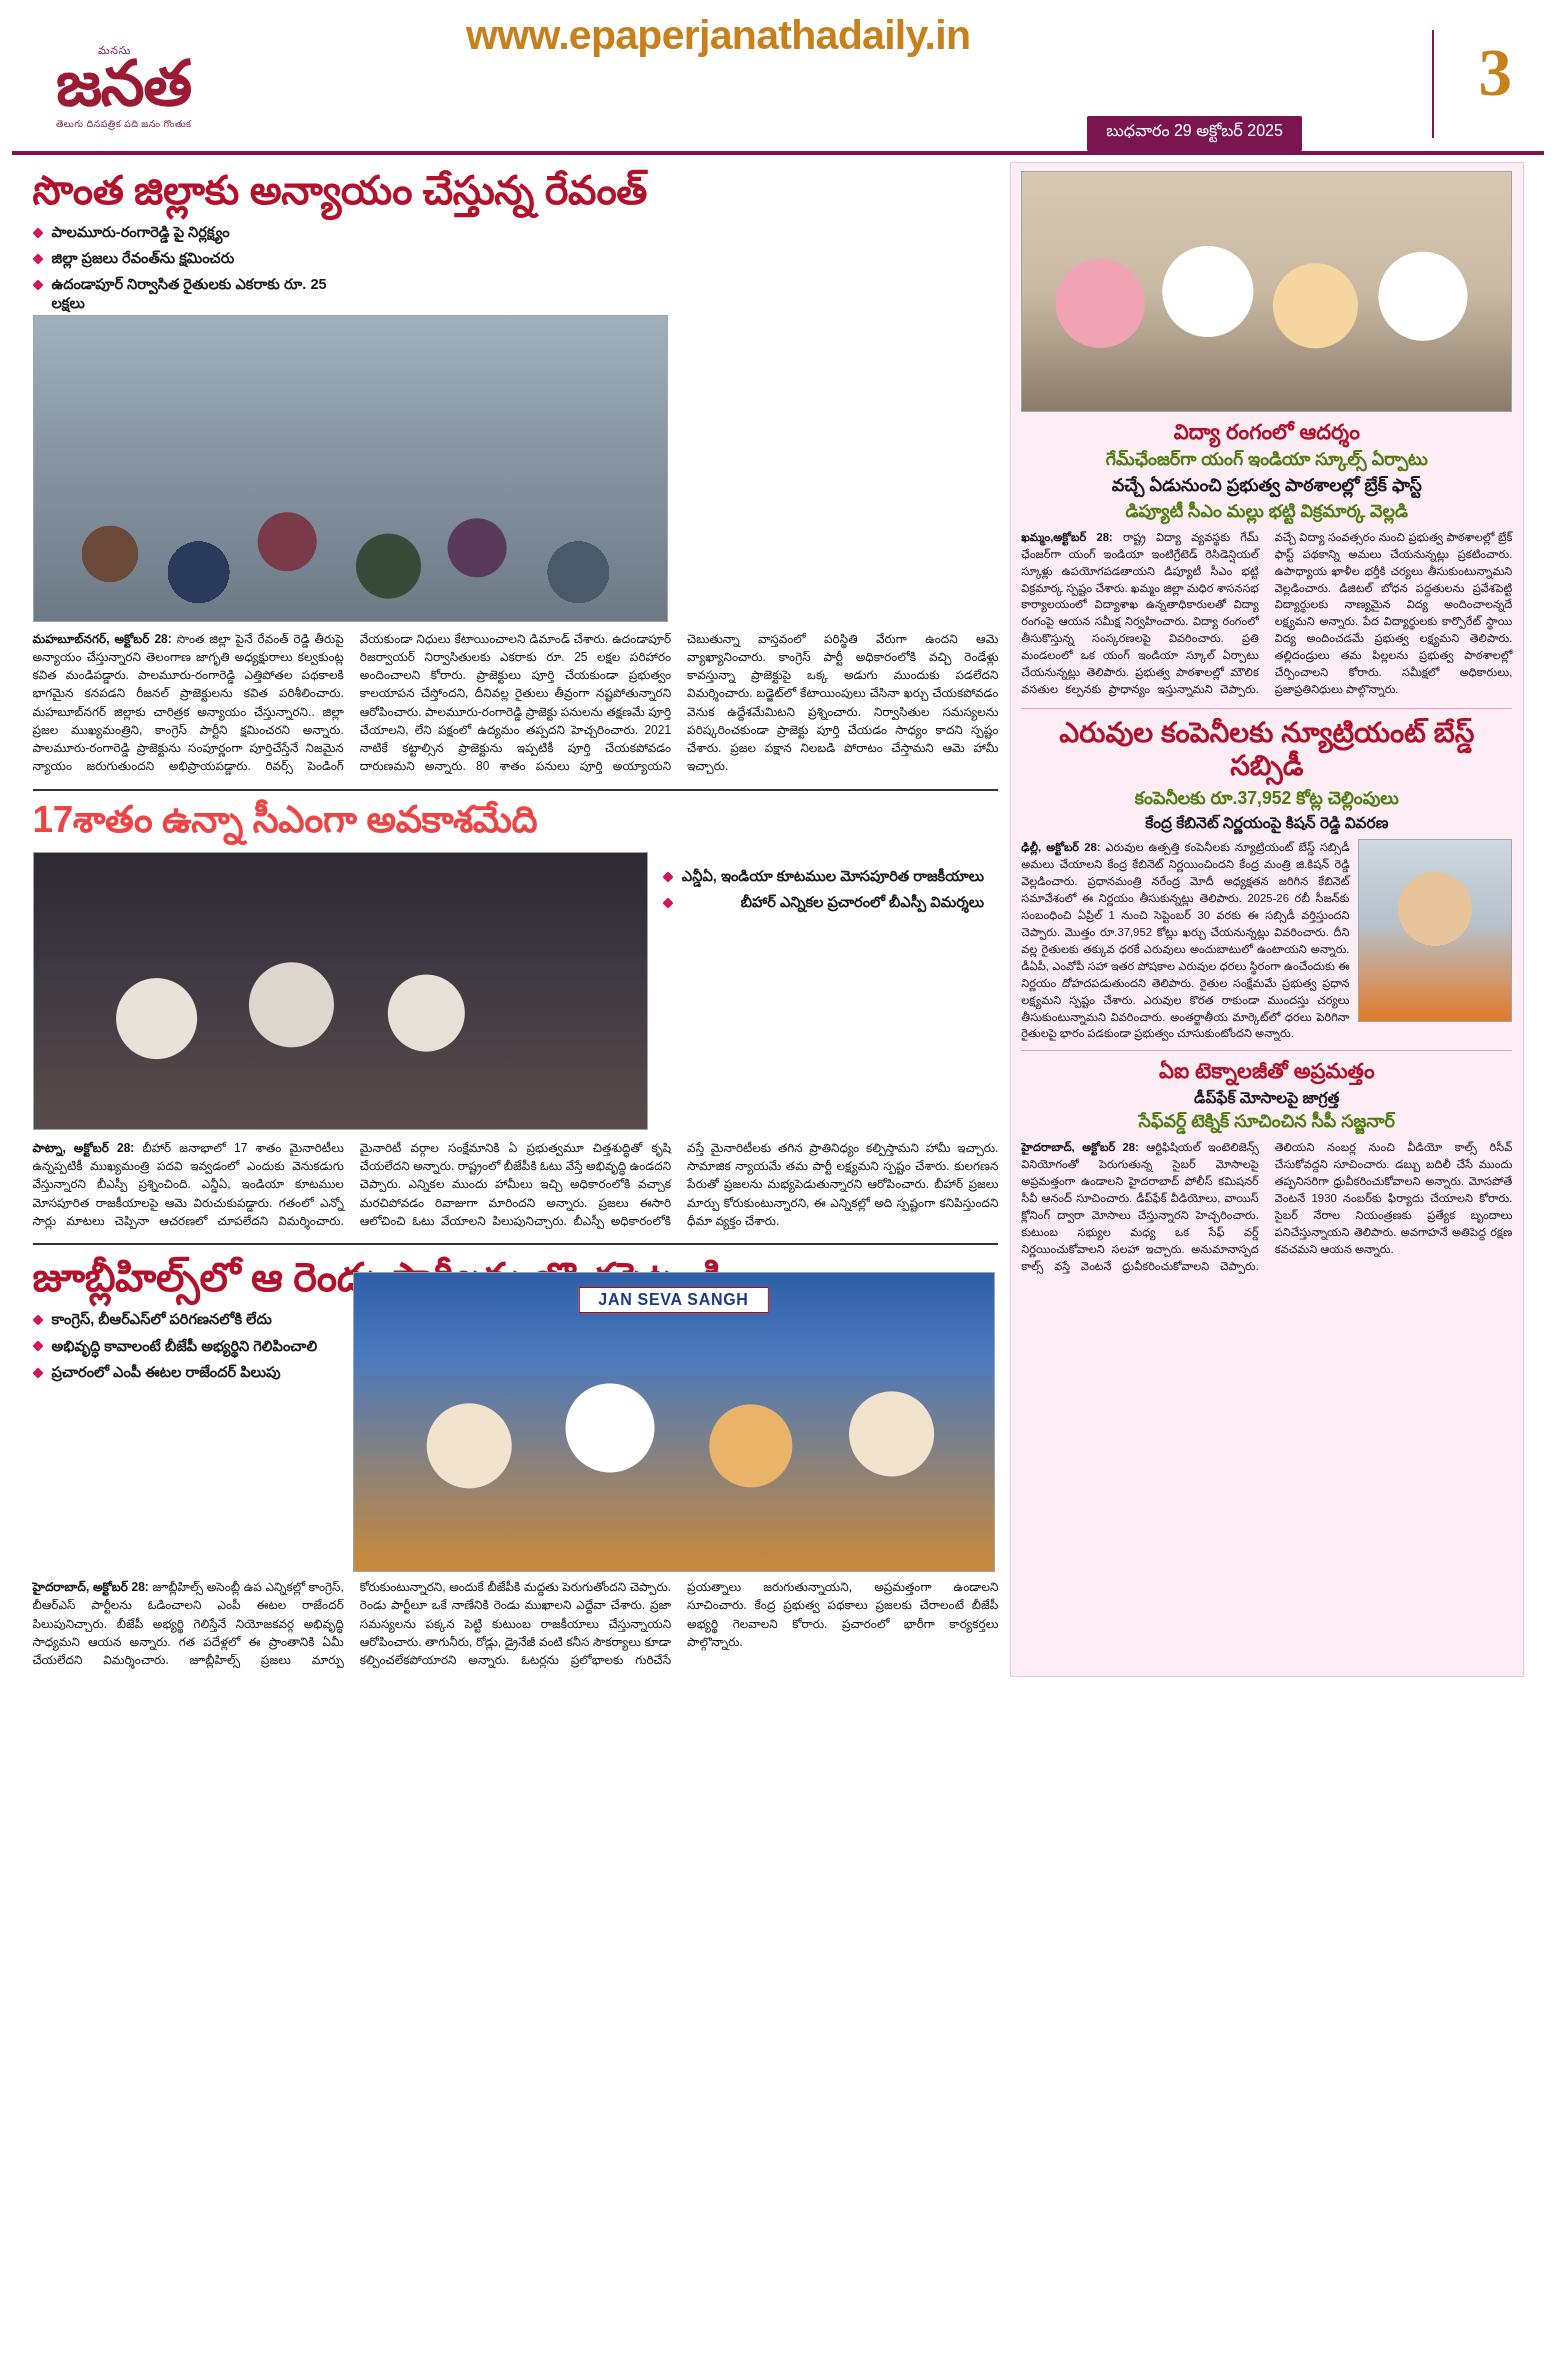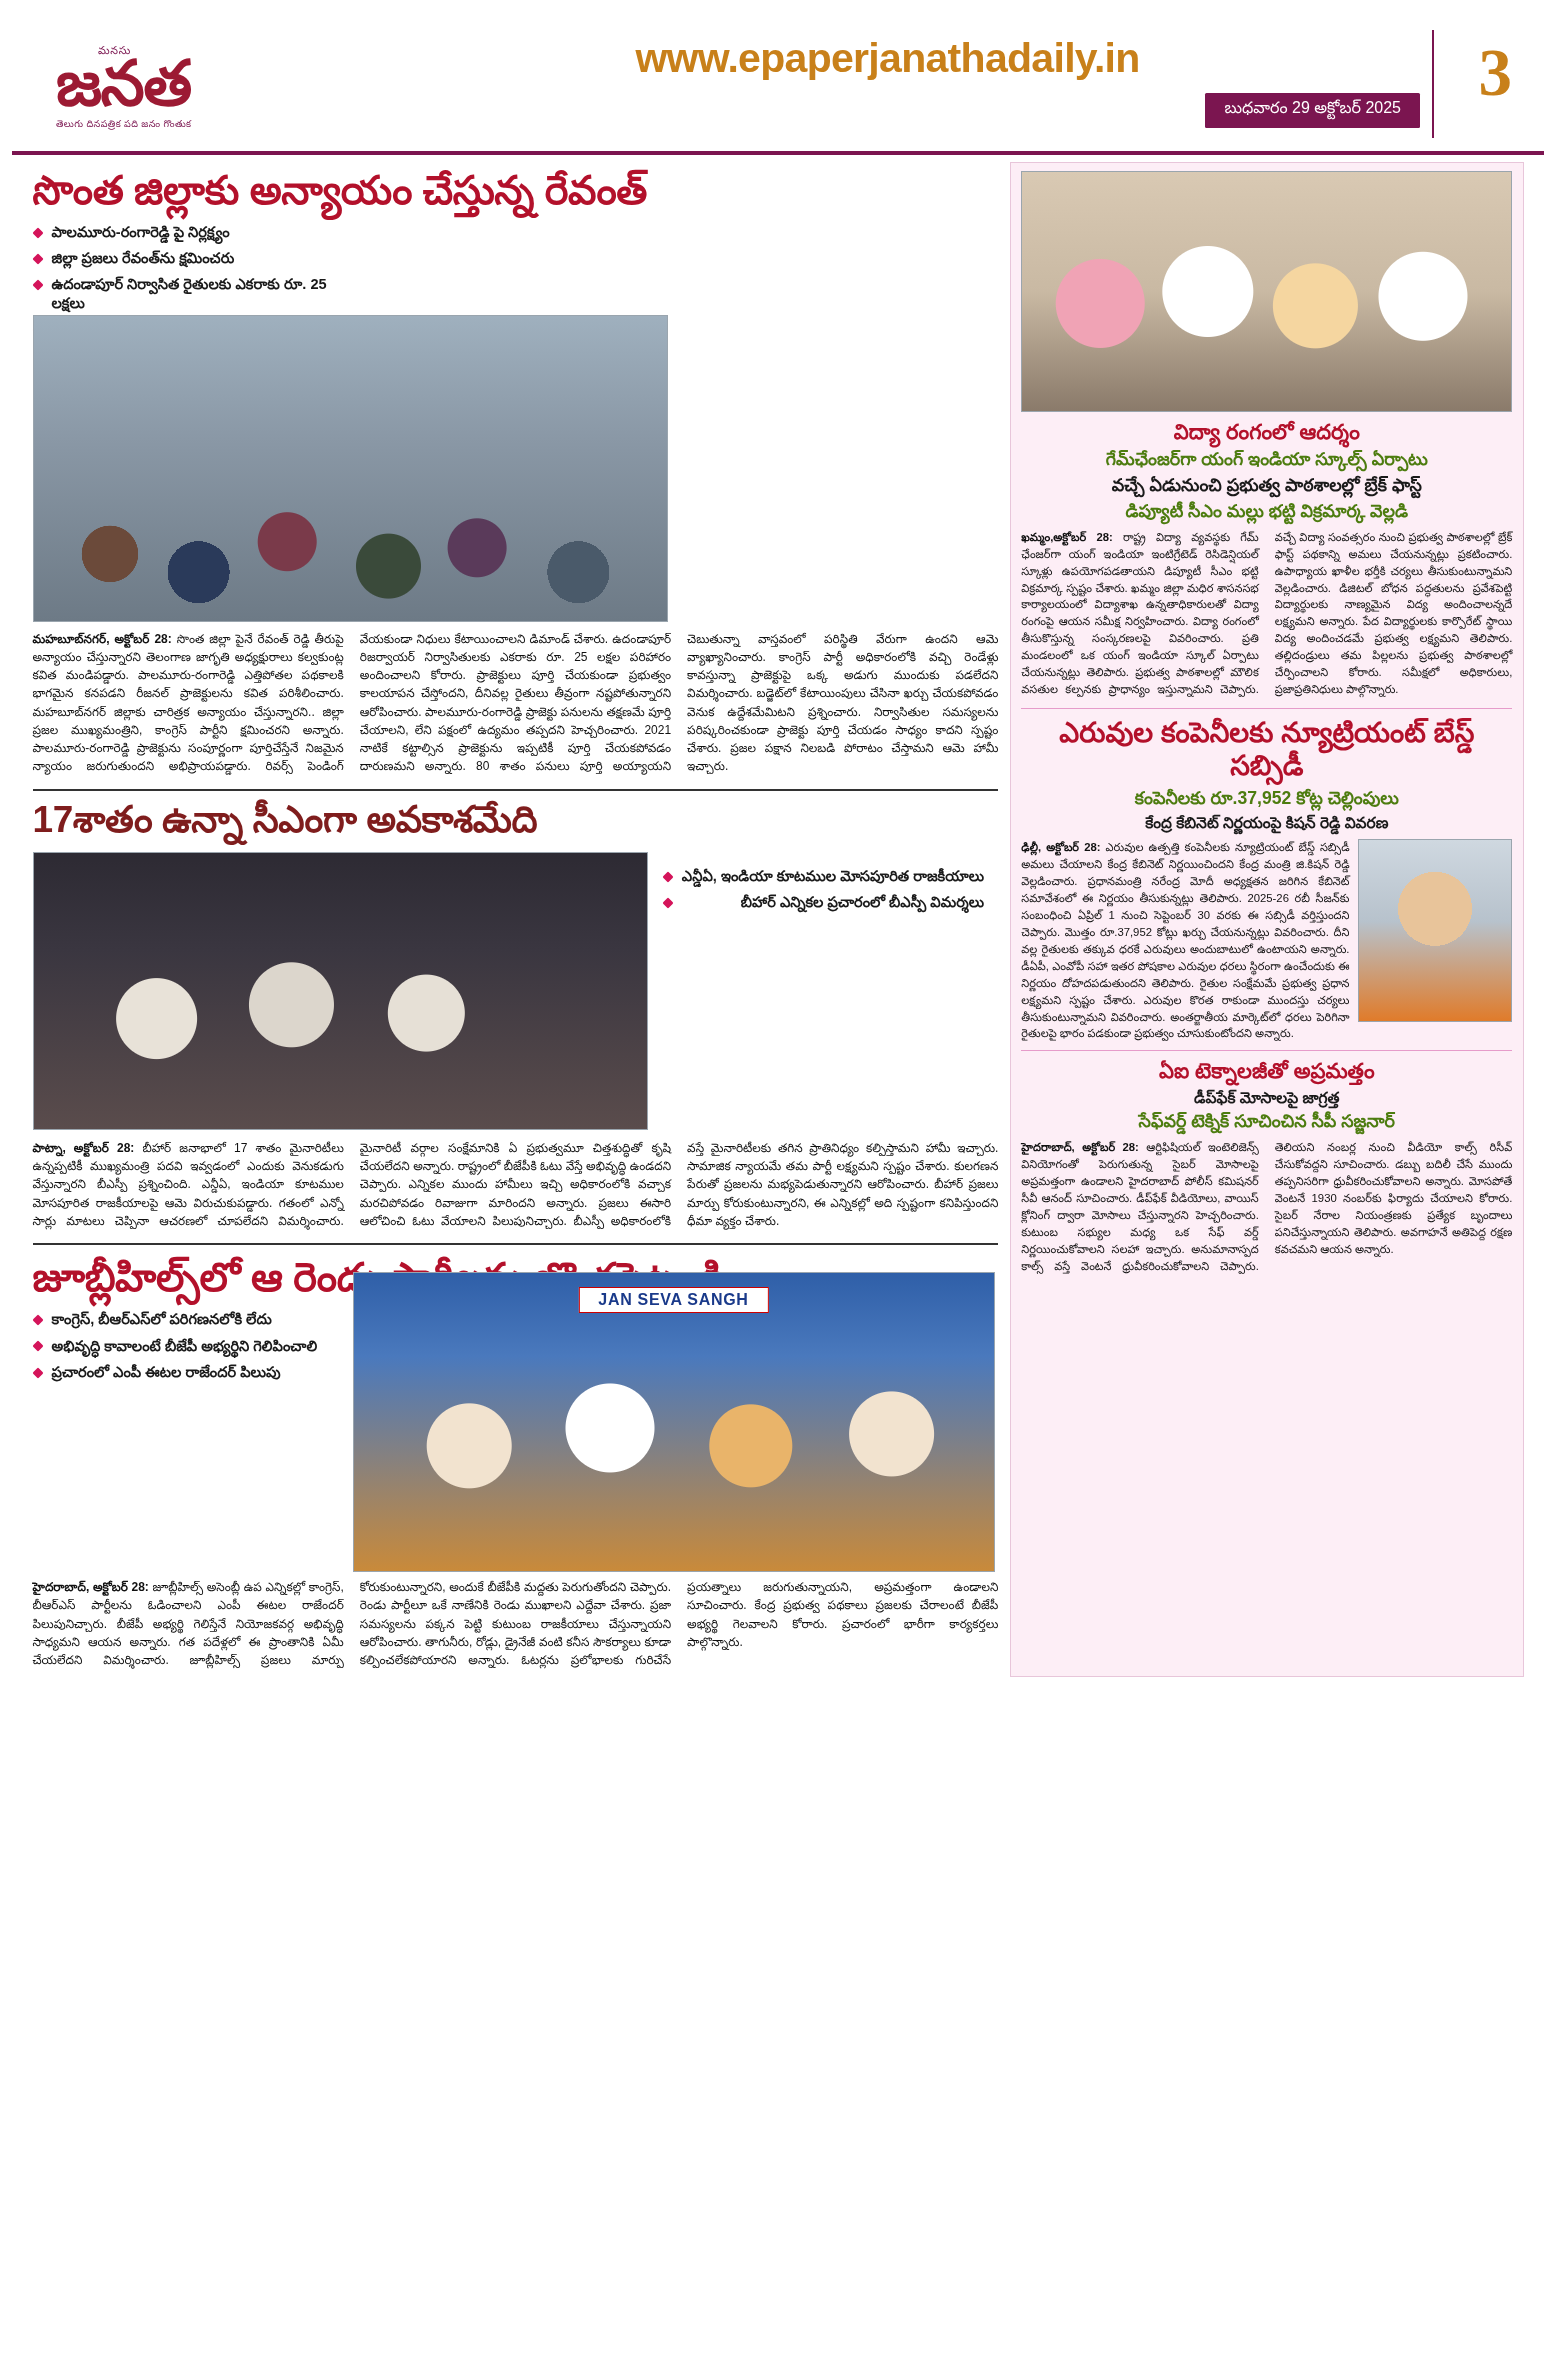--- a/index.html
+++ b/index.html
@@ -51,21 +51,21 @@
   .logo-sub {
     font-size: 9.5px;
     color: #7b1550;
     letter-spacing: 0.4px;
     margin-top: 2.9px;
   }
   .mast-right {
     flex: 1;
     position: relative;
     display: flex;
-    flex-direction: column;
+    flex-direction: row;
     justify-content: center;
     padding-left: 29px;
   }
   .website {
     font-size: 41px;
     font-weight: bold;
     color: #c8801a;
     letter-spacing: -0.7px;
     text-align: center;
     padding-right: 117px;
@@ -115,21 +115,21 @@
 
   
   h1.headline {
     font-size: 40px;
     font-weight: bold;
     color: #b3112b;
     margin: 4.4px 0 10.2px 0;
     line-height: 1.15;
     letter-spacing: -0.4px;
   }
-  h1.headline.dark { color: #7f1d1d; font-size: 37px; }
+  h1.headline.dark { color: #ef4444; font-size: 37px; }
   h1.headline.maroon2 { color: #b3112b; }
 
   .bullets {
     list-style: none;
     margin: 0 0 7.3px 0;
     padding: 0;
     width: 315px;
   }
   .bullets li {
     position: relative;

